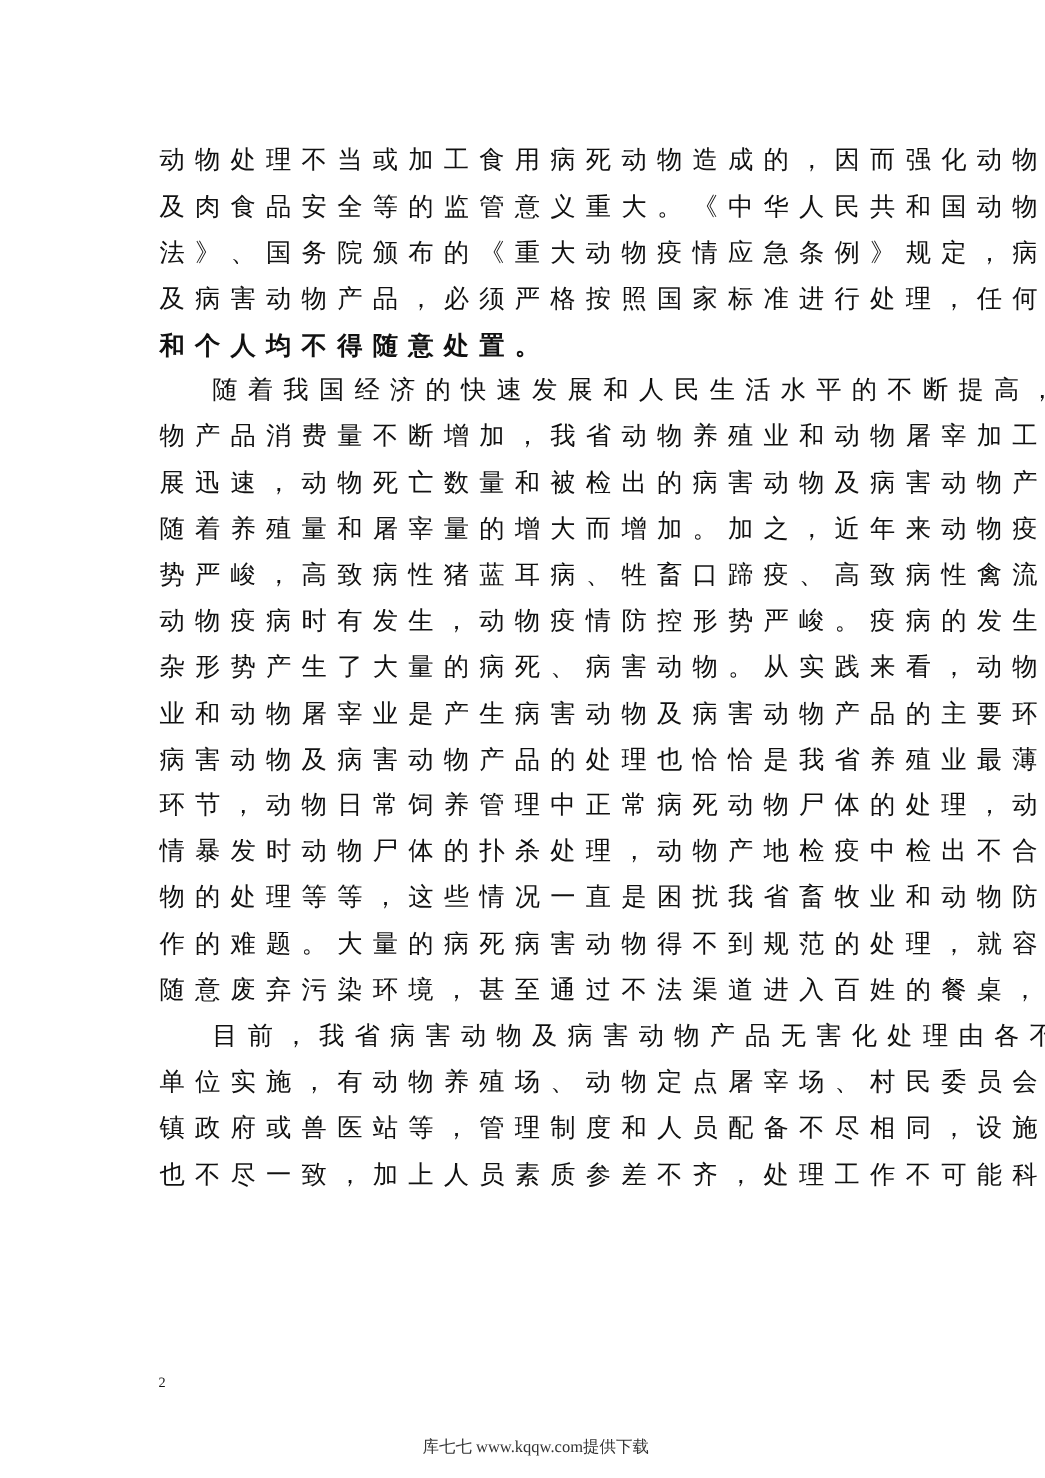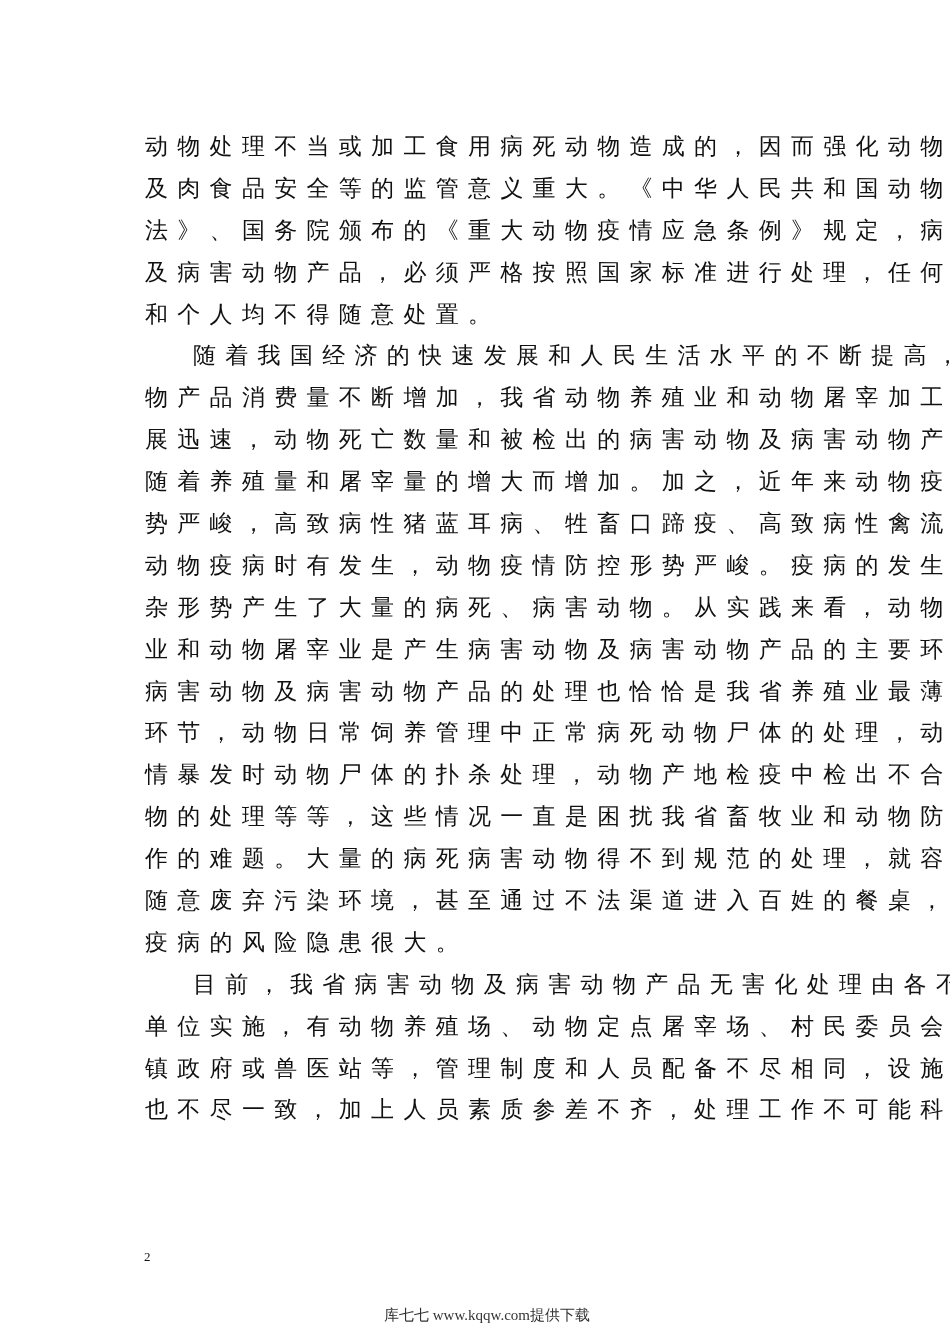--- a/index.html
+++ b/index.html
@@ -9,21 +9,21 @@
     position: absolute; left: 145px; top: 126px; width: 682px;
     font-family: "DejaVu Serif", "Liberation Serif", serif;
     font-size: 23px; color: #111111;
   }
   .line {
     height: 41.9px; line-height: 41.9px;
     white-space: nowrap; letter-spacing: 9.3px;
     text-align: justify; text-align-last: justify;
   }
   .line.indent { padding-left: 48px; }
-  .line.last { text-align: left; text-align-last: left; }
+  .line.last { text-align: left; text-align-last: left; font-weight: bold; }
   .page-number {
     position: absolute; left: 144px; top: 1249px;
     font-family: "Liberation Serif", serif; font-size: 13px; color: #111;
   }
   .footer {
     position: absolute; left: 0; width: 950px; top: 1306px; text-align: center;
     font-family: "Liberation Serif", serif; font-size: 15px; color: #333;
     padding-left: 24px; box-sizing: border-box;
   }
 </style>
@@ -49,21 +49,20 @@
       <div class="line">势严峻，高致病性猪蓝耳病、牲畜口蹄疫、高致病性禽流感等</div>
       <div class="line">动物疫病时有发生，动物疫情防控形势严峻。疫病的发生和复</div>
       <div class="line">杂形势产生了大量的病死、病害动物。从实践来看，动物养殖</div>
       <div class="line">业和动物屠宰业是产生病害动物及病害动物产品的主要环节，</div>
       <div class="line">病害动物及病害动物产品的处理也恰恰是我省养殖业最薄弱的</div>
       <div class="line">环节，动物日常饲养管理中正常病死动物尸体的处理，动物疫</div>
       <div class="line">情暴发时动物尸体的扑杀处理，动物产地检疫中检出不合格动</div>
       <div class="line">物的处理等等，这些情况一直是困扰我省畜牧业和动物防疫工</div>
       <div class="line">作的难题。大量的病死病害动物得不到规范的处理，就容易被</div>
       <div class="line">随意废弃污染环境，甚至通过不法渠道进入百姓的餐桌，传播</div>
-      <div class="line last">疫病的风险隐患很大。</div>
     </div>
 
     <div>
       <div class="line indent">目前，我省病害动物及病害动物产品无害化处理由各不同</div>
       <div class="line">单位实施，有动物养殖场、动物定点屠宰场、村民委员会、乡</div>
       <div class="line">镇政府或兽医站等，管理制度和人员配备不尽相同，设施条件</div>
       <div class="line">也不尽一致，加上人员素质参差不齐，处理工作不可能科学规</div>
     </div>
   </div>
 

